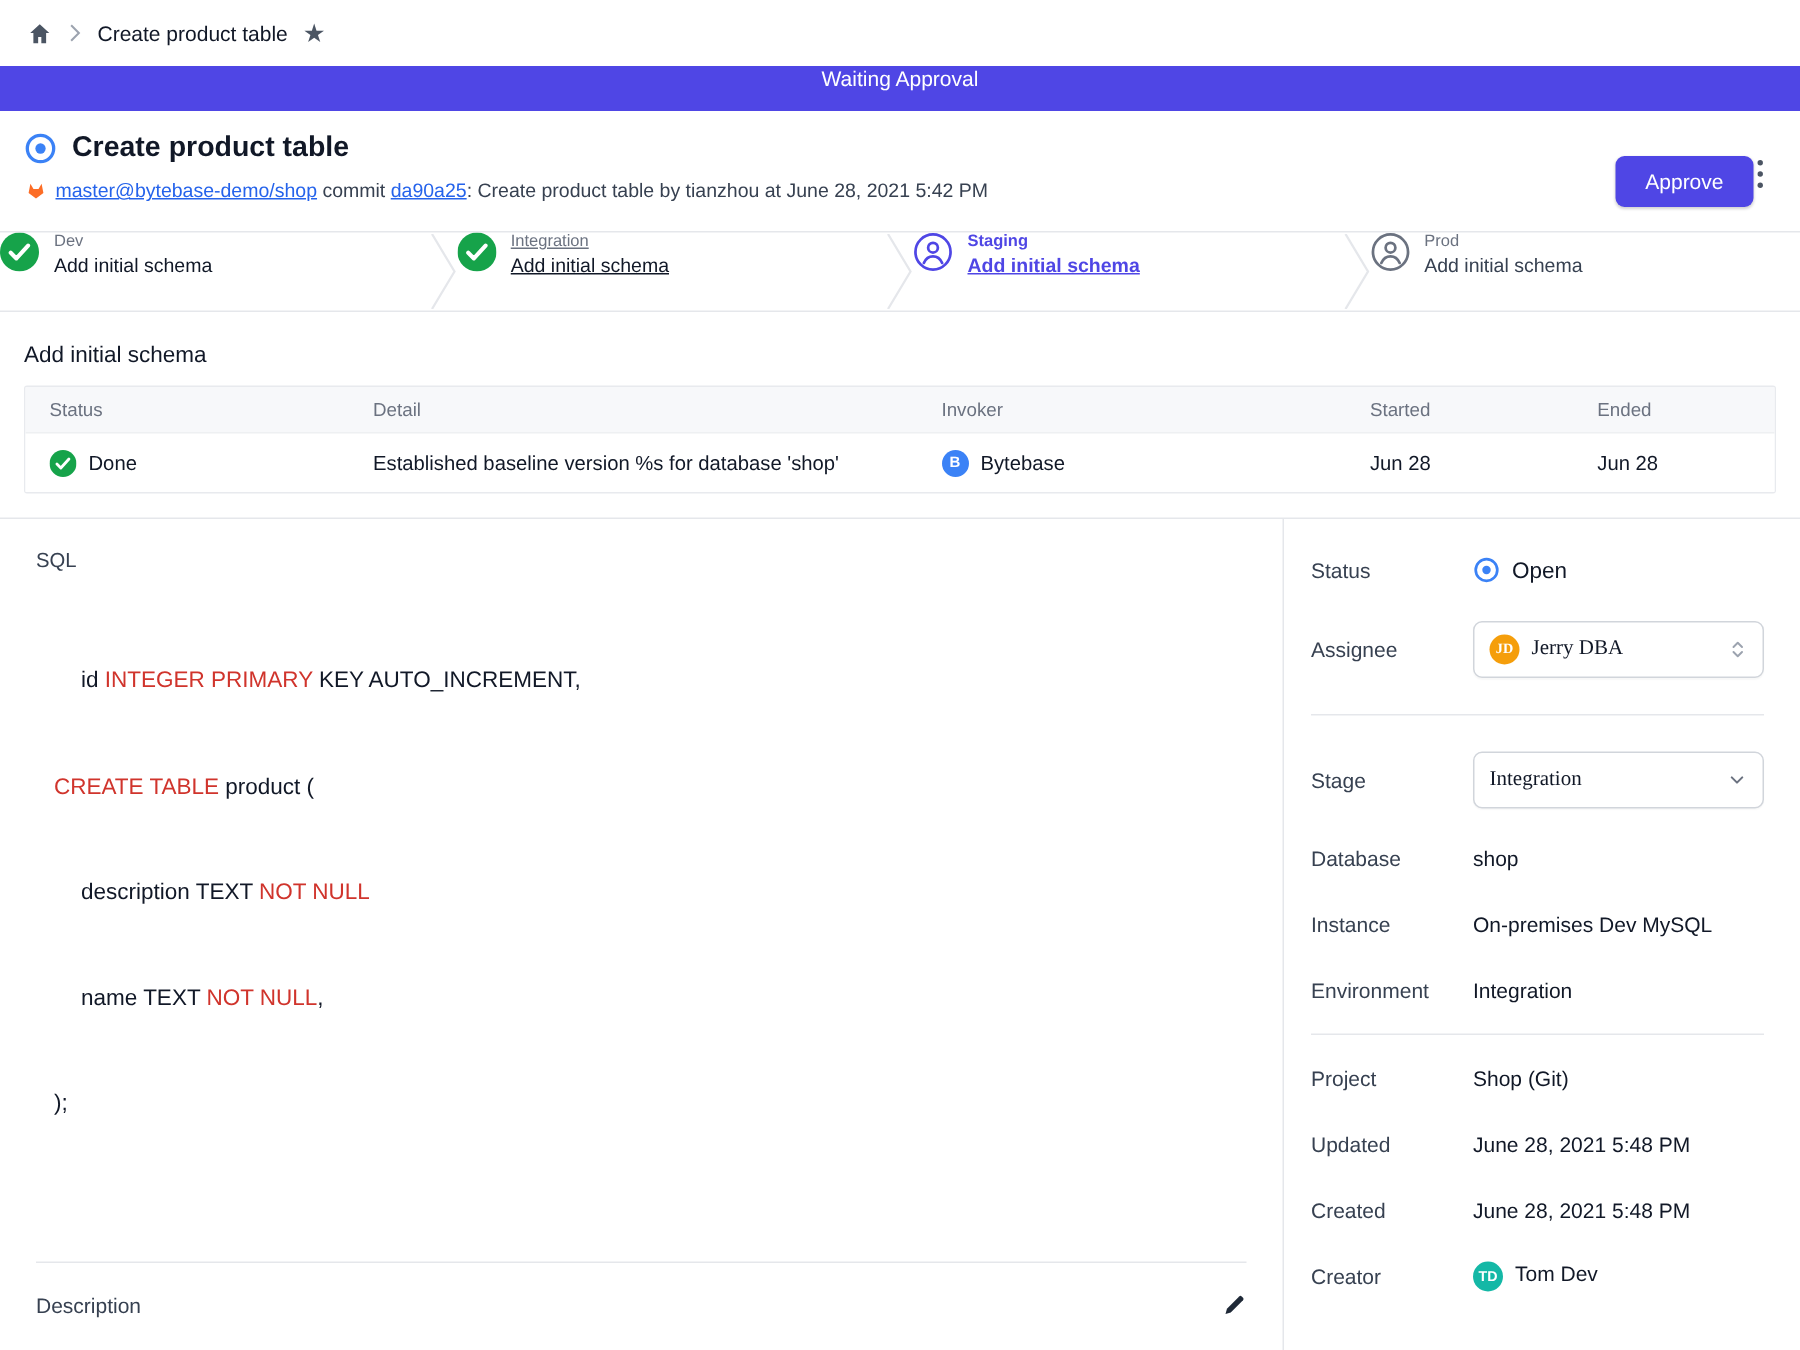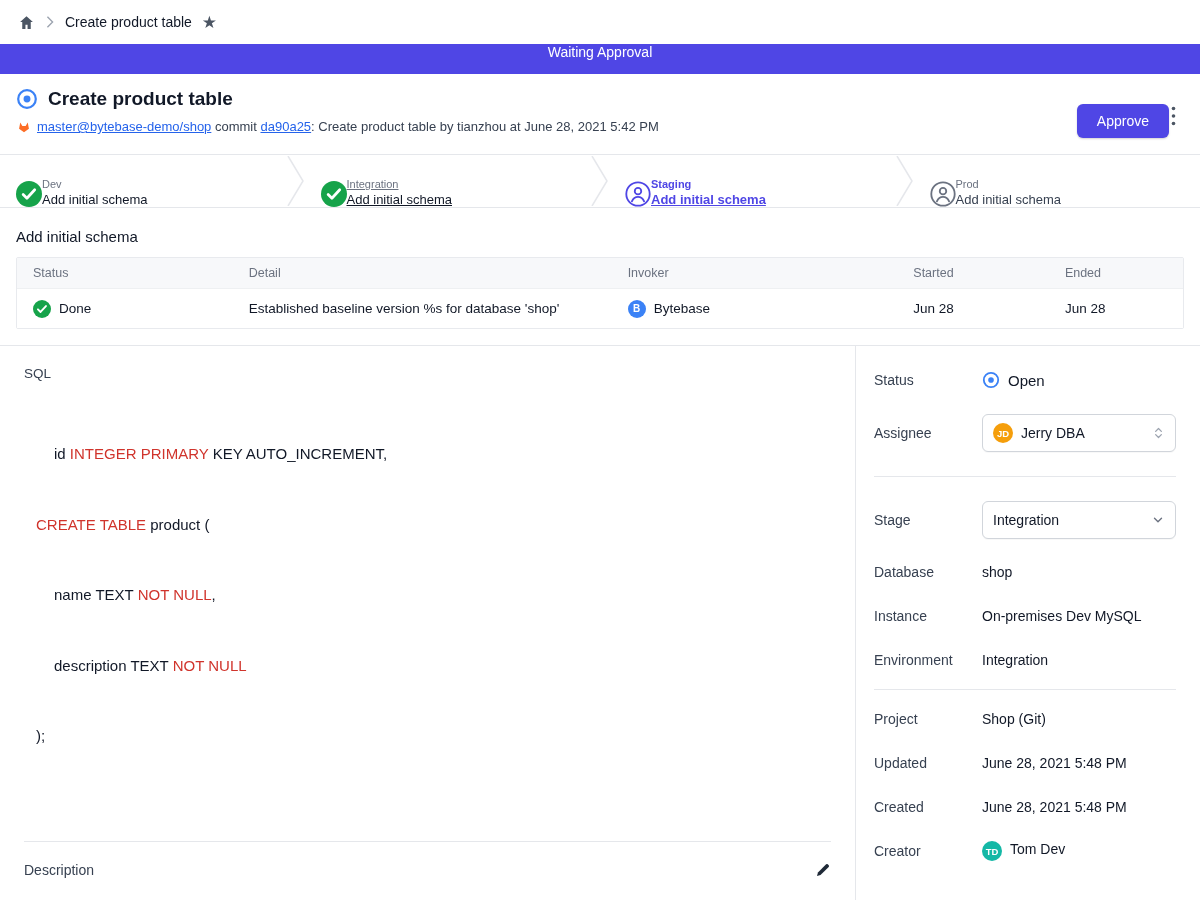--- a/index.html
+++ b/index.html
@@ -32,21 +32,21 @@
   .link { color:var(--link,#2563eb); text-decoration:underline; cursor:pointer; }
   .header-actions { position:absolute; right:22px; top:30px; display:flex; align-items:flex-start; }
   .btn-approve { background:var(--accent,#4f46e5); color:#fff; border:none; border-radius:6px;
     font-size:14px; font-weight:500; padding:9px 20px; cursor:pointer;
     box-shadow:0 1px 2px rgba(0,0,0,.18); font-family:inherit; }
   .kebab { display:flex; cursor:pointer; padding:2px; }
 
   
   .pipeline { height:54px; flex:0 0 54px; border-top:1px solid #e5e7eb; border-bottom:1px solid #e5e7eb;
     display:flex; align-items:stretch; }
-  .stage { flex:1; display:flex; align-items:flex-end; padding-left:16px; cursor:pointer; }
+  .stage { flex:1; display:flex; align-items:flex-start; gap:10px; cursor:pointer; }
   .stage-name { font-size:11px; color:#6b7280; }
   .stage-task { font-size:13px; color:#111827; margin-top:2px; }
   .stage.linked .stage-name, .stage.linked .stage-task { text-decoration:underline; }
   .stage.active .stage-name { color:var(--accent,#4f46e5); font-weight:600; }
   .stage.active .stage-task { color:var(--accent,#4f46e5); font-weight:700; text-decoration:underline; }
   .stage.pending .stage-task { color:#374151; }
   .stage-chevron { display:flex; align-items:center; }
   .person-blue { color:var(--accent,#4f46e5); display:flex; }
   .person-gray { color:#6b7280; display:flex; }
   .icon-flex { display:flex; }
@@ -80,21 +80,21 @@
   
   .sidebar { width:345px; flex:0 0 345px; border-left:1px solid #e5e7eb; padding:20px 24px 0 18px; }
   .srow { display:flex; align-items:center; min-height:30px; margin-bottom:14px; }
   .slabel { width:108px; flex:0 0 108px; font-size:14px; color:#374151; }
   .sval { font-size:14px; color:#111827; font-weight:500; }
   .status-val { display:flex; align-items:center; gap:8px; font-size:15px; font-weight:500; }
   .row-status { margin-bottom:20px; min-height:28px; }
   .row-assignee { margin-bottom:4px; }
   .select-box { border:1px solid #d1d5db; border-radius:6px; height:38px; width:196px; background:#fff;
     display:flex; align-items:center; padding:0 10px; gap:8px; cursor:pointer;
-    box-shadow:0 1px 1px rgba(0,0,0,.03); font-size:14px; }
+    box-shadow:0 1px 1px rgba(0,0,0,.03); font-size:14px;font-family:Liberation Serif, serif; }
   .select-box .grow { flex:1; }
   .avatar20 { width:20px; height:20px; border-radius:50%; color:#fff; font-size:9.5px; font-weight:700;
     display:flex; align-items:center; justify-content:center; flex:0 0 20px; }
   .av-jd { background:var(--avatar_jd,#f59e0b); }
   .av-td { background:var(--avatar_td,#14b8a6); }
   .sdivider1 { border:none; border-top:1px solid #e5e7eb; margin:24px 0; }
   .sdivider2 { border:none; border-top:1px solid #e5e7eb; margin:14px 0; }
   .row-stage { margin-bottom:18px; }
   .creator-val { display:flex; gap:8px; }
 </style>
@@ -246,22 +246,22 @@
     </div>
   </div>
 
   <div class="main">
 
     <div class="left">
       <div class="sql-label">SQL</div>
       <div class="sql-block">
         <div class="sql-line ind"><span>id </span><span class="kw">INTEGER PRIMARY</span><span> KEY AUTO_INCREMENT,</span></div>
         <div class="sql-line"><span class="kw">CREATE TABLE</span><span> product (</span></div>
+        <div class="sql-line ind"><span>description TEXT </span><span class="kw">NOT NULL</span></div>
         <div class="sql-line ind"><span>name TEXT </span><span class="kw">NOT NULL</span><span>,</span></div>
-        <div class="sql-line ind"><span>description TEXT </span><span class="kw">NOT NULL</span></div>
         <div class="sql-line"><span>);</span></div>
       </div>
 
       <hr class="sep">
 
       <div class="desc-row">
         <span class="desc-label">Description</span>
         <span class="edit-icon">
           <svg width="16" height="16" viewBox="0 0 20 20">
               <path d="M2.5 17.5l1.2-4.4L13.9 2.9a1.5 1.5 0 0 1 2.1 0l1.1 1.1a1.5 1.5 0 0 1 0 2.1L6.9 16.3z" fill="#1f2937"></path>

